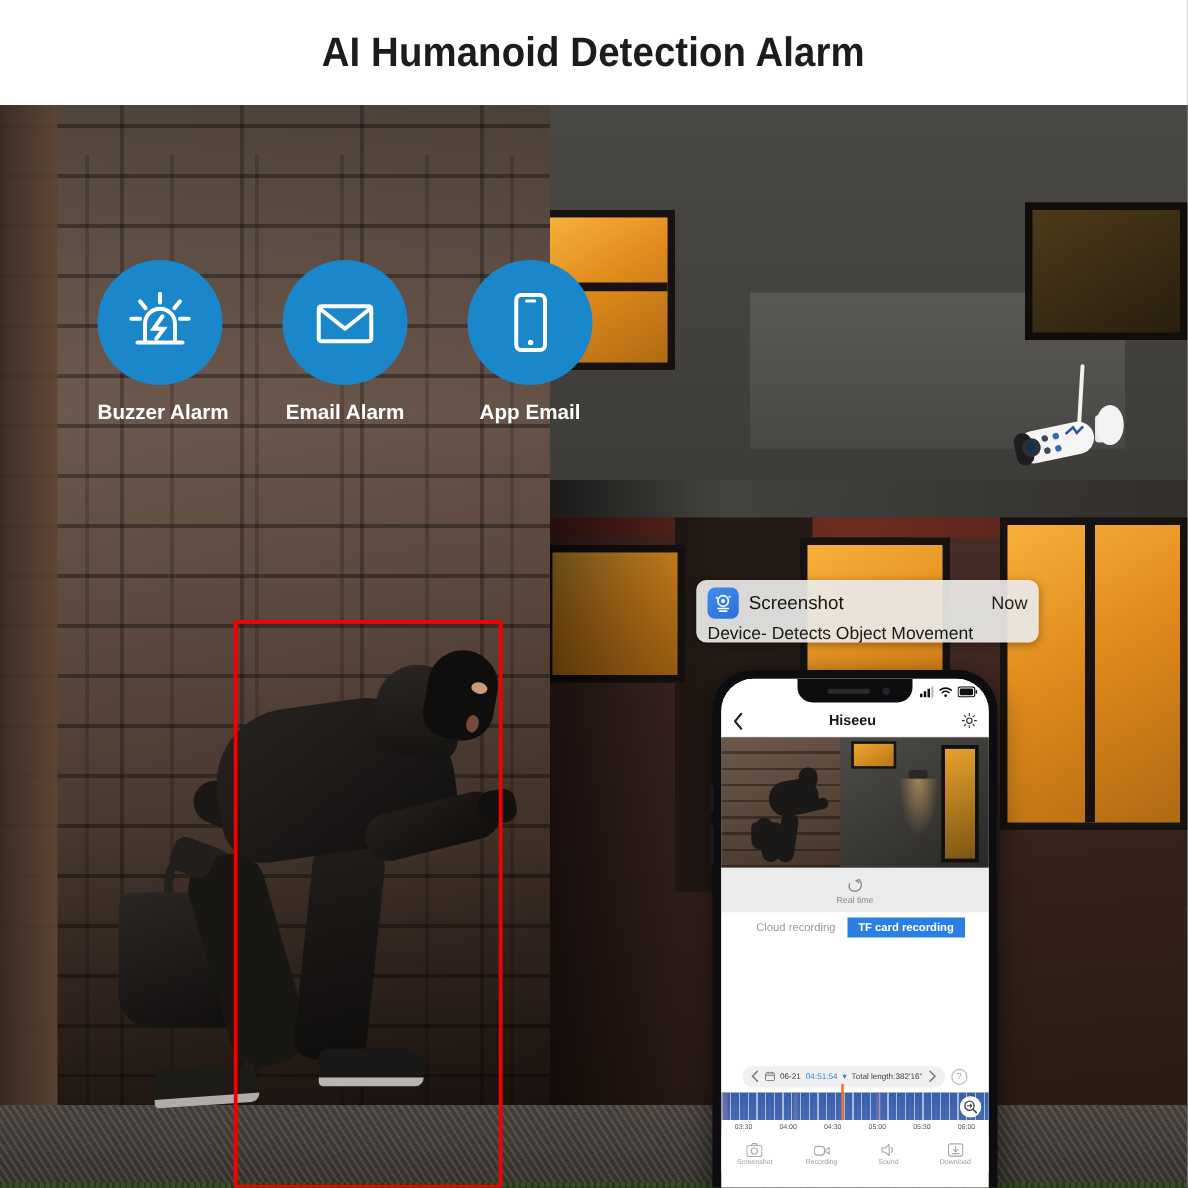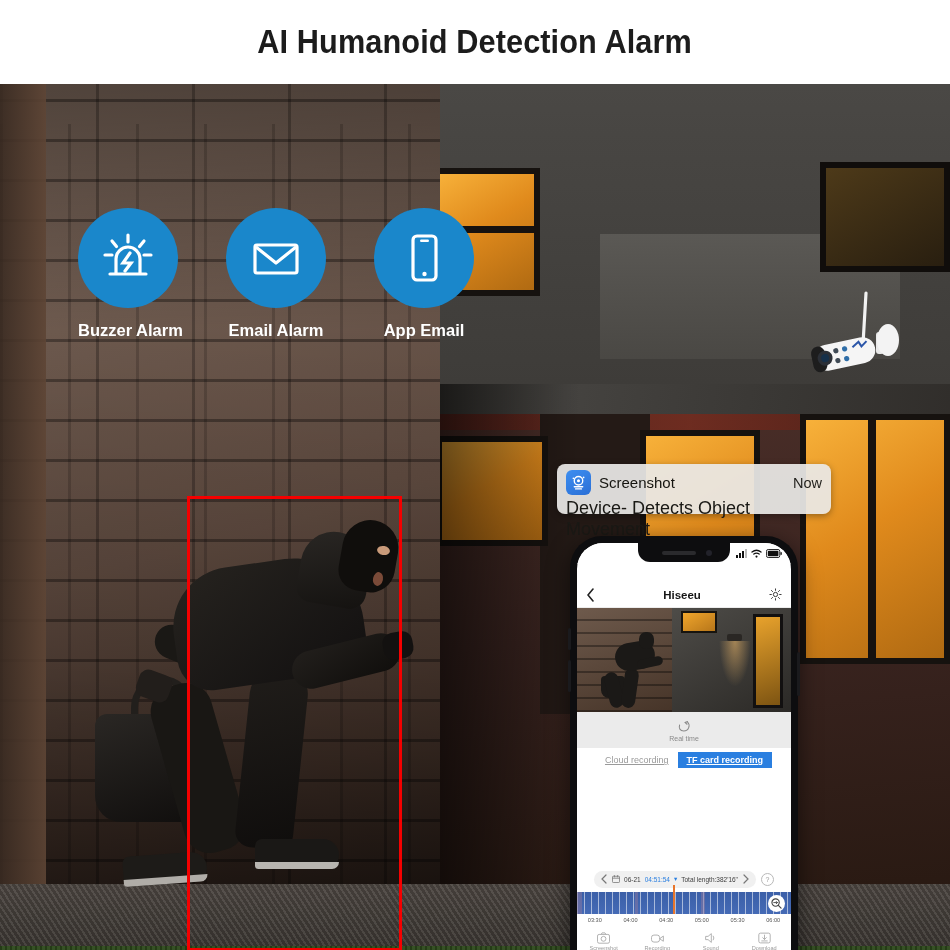--- a/index.html
+++ b/index.html
@@ -138,38 +138,38 @@
   
   .notif { position:absolute; left:557px; top:380px; width:274px; height:50px;
     background:rgba(233,232,230,.93); border-radius:8px;
     box-shadow:0 2px 7px rgba(0,0,0,.35); padding:6px 9px 0 9px; }
   .notif-top { display:flex; align-items:center; }
   .notif-app-icon { width:25px; height:25px; border-radius:6px;
     background:linear-gradient(150deg,#3d8ef0,#2a6fd6);
     display:flex; align-items:center; justify-content:center; flex:none; }
   .notif-title { font-size:15px; color:#15140f; margin-left:8px; }
   .notif-now { margin-left:auto; font-size:14.5px; color:#201f1b; }
-  .notif-body { font-size:18px; color:#1a1915; margin-top:3px; }
+  .notif-body { font-size:14px; color:#1a1915; margin-top:3px; }
 
   
   .phone { position:absolute; left:570px; top:452px; width:228px; height:478px;
     background:#0d0d0f; border-radius:32px; box-shadow:0 6px 22px rgba(0,0,0,.55);
     padding:7px; }
   .screen { position:relative; width:214px; height:464px; background:#fff;
     border-radius:26px; overflow:hidden; }
   .notch { position:absolute; left:61px; top:0; width:92px; height:19px;
     background:#0d0d0f; border-radius:0 0 12px 12px; z-index:6; }
   .notch .spk { position:absolute; left:24px; top:8px; width:34px; height:4px;
     border-radius:2px; background:#2a2a2d; }
   .notch .cam { position:absolute; right:18px; top:7px; width:6px; height:6px;
     border-radius:50%; background:#22222a; }
   .statusbar { position:relative; height:21px; display:flex; align-items:center;
     justify-content:flex-end; padding-right:9px; gap:4px; background:#fff; z-index:5; }
   .appbar { height:26px; display:flex; align-items:center; padding:0 9px;
-    background:#fff; border-bottom:1px solid #ececec;margin-top:18px; }
+    background:#fff; border-bottom:1px solid #ececec; }
   .appbar-title { flex:1; text-align:center; font-size:11.5px; font-weight:700;
     color:#161616; }
 
   .video { position:relative; height:104px; background:#111; overflow:hidden; }
   .v-wall { position:absolute; left:0; top:0; width:95px; height:104px;
     background:
       repeating-linear-gradient(0deg, rgba(0,0,0,.35) 0 2px, rgba(255,255,255,0) 2px 13px),
       linear-gradient(160deg,#6e5a4c,#463428); }
   .v-house { position:absolute; left:95px; top:0; width:119px; height:104px;
     background:linear-gradient(150deg,#4e4c48,#2b2926); }
@@ -193,21 +193,21 @@
   .v-leg2 { left:6px; top:42px; width:14px; height:36px; border-radius:7px;
     transform:rotate(-14deg); }
   .v-bag { left:0px; top:46px; width:24px; height:22px; border-radius:4px 4px 8px 8px; }
 
   .realtime { height:36px; background:#ebebeb; display:flex; flex-direction:column;
     align-items:center; justify-content:center; gap:1px; }
   .rt-label { font-size:7px; color:#8a8a8a; }
 
   .tabs { height:22px; background:#fff; display:flex; align-items:center;
     justify-content:center; padding-top:2px; }
-  .tab { font-size:9px; padding:3px 9px; color:#9a9a9a; background:#fff;text-decoration:underline; }
+  .tab { font-size:9px; padding:3px 9px; color:#9a9a9a; background:#fff; }
   .tab.active { background:#2a7fe0; color:#fff; font-weight:700; }
 
   .blank { height:96px; background:#fff; }
 
   .datebar { height:26px; display:flex; align-items:center; justify-content:center;
     gap:5px; background:#fff; }
   .date-pill { display:flex; align-items:center; gap:4px; background:#f0f0f0;
     border-radius:11px; height:17px; padding:0 6px; }
   .date-txt { font-size:6.5px; color:#3d3d3d; white-space:nowrap; }
   .date-time { color:#2a7fe0; }

